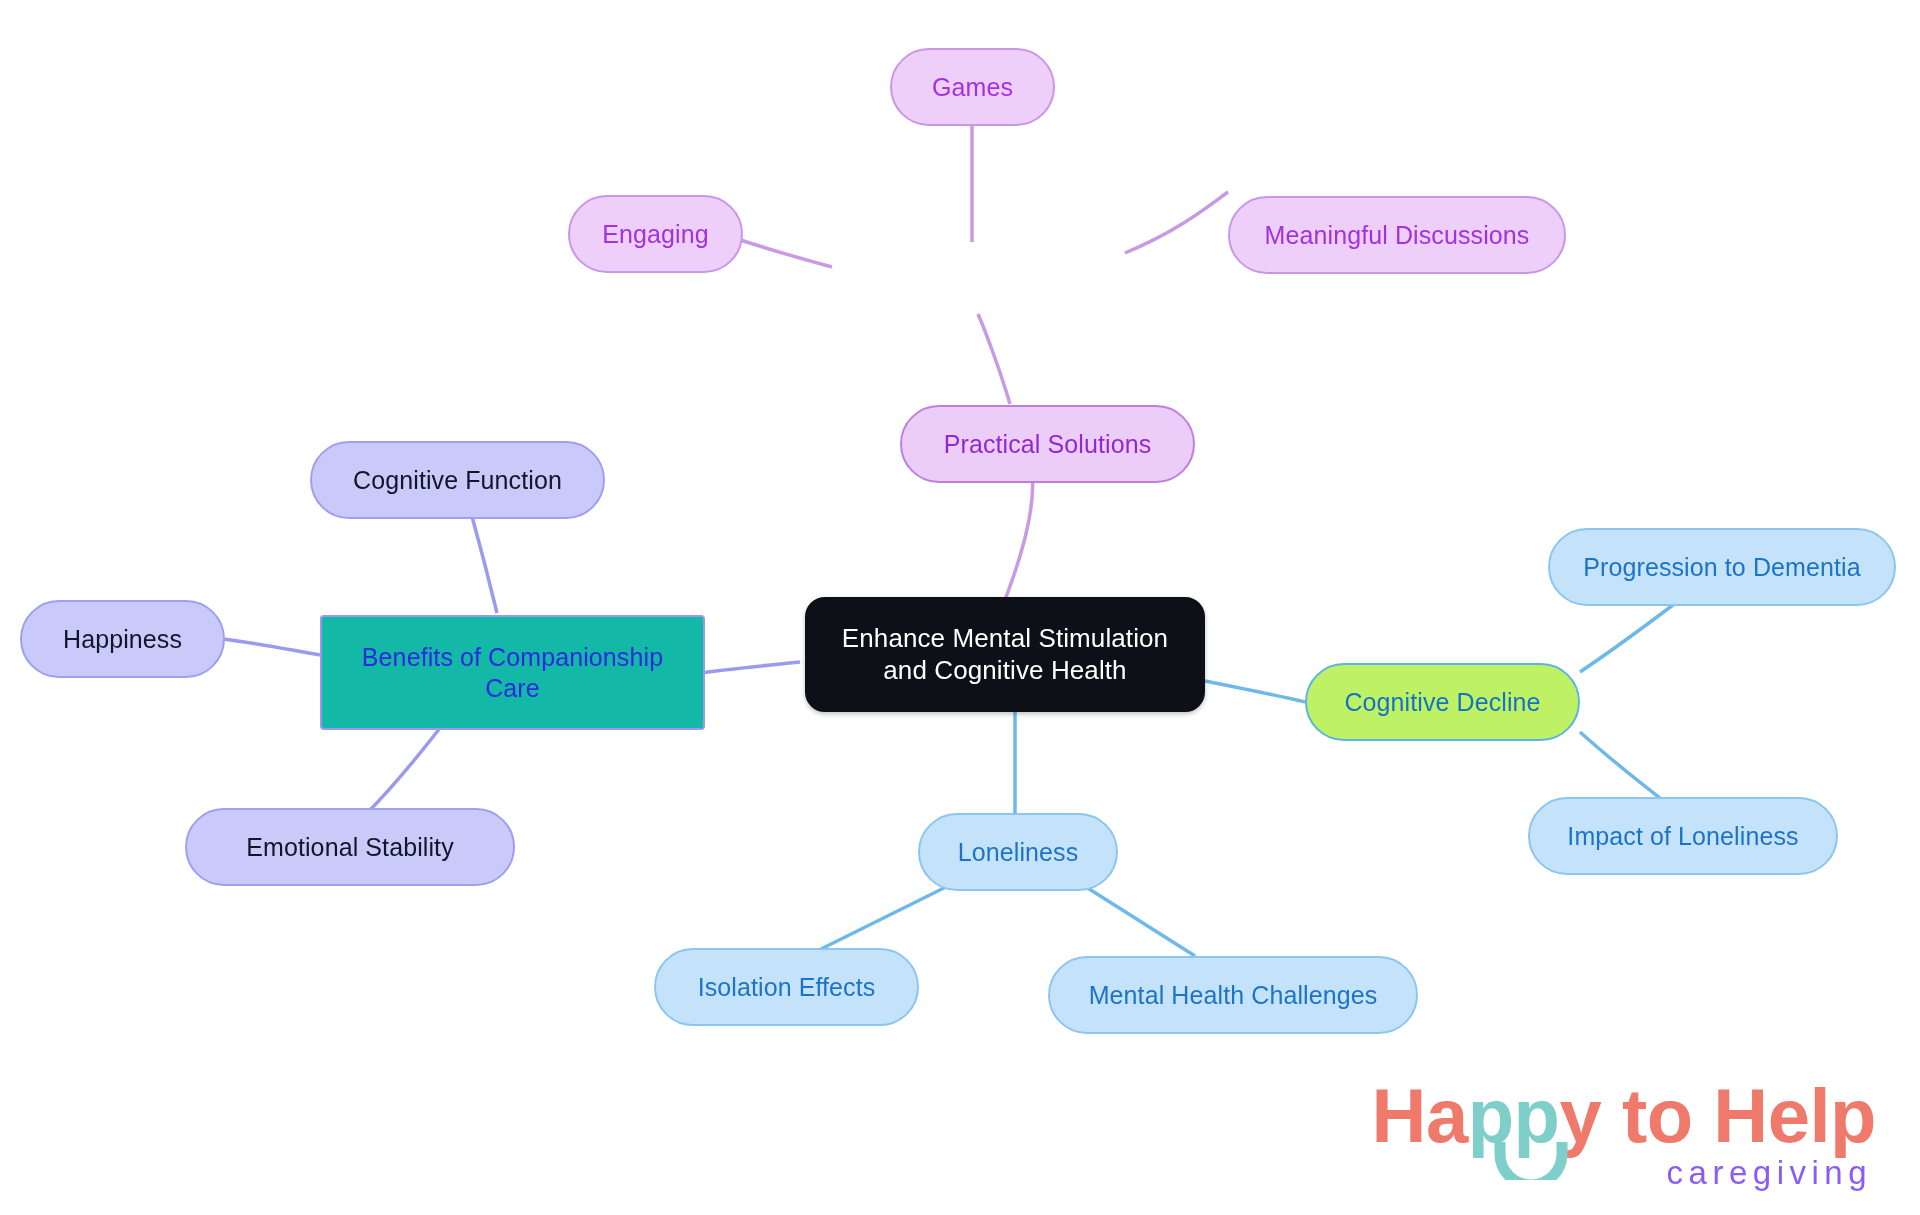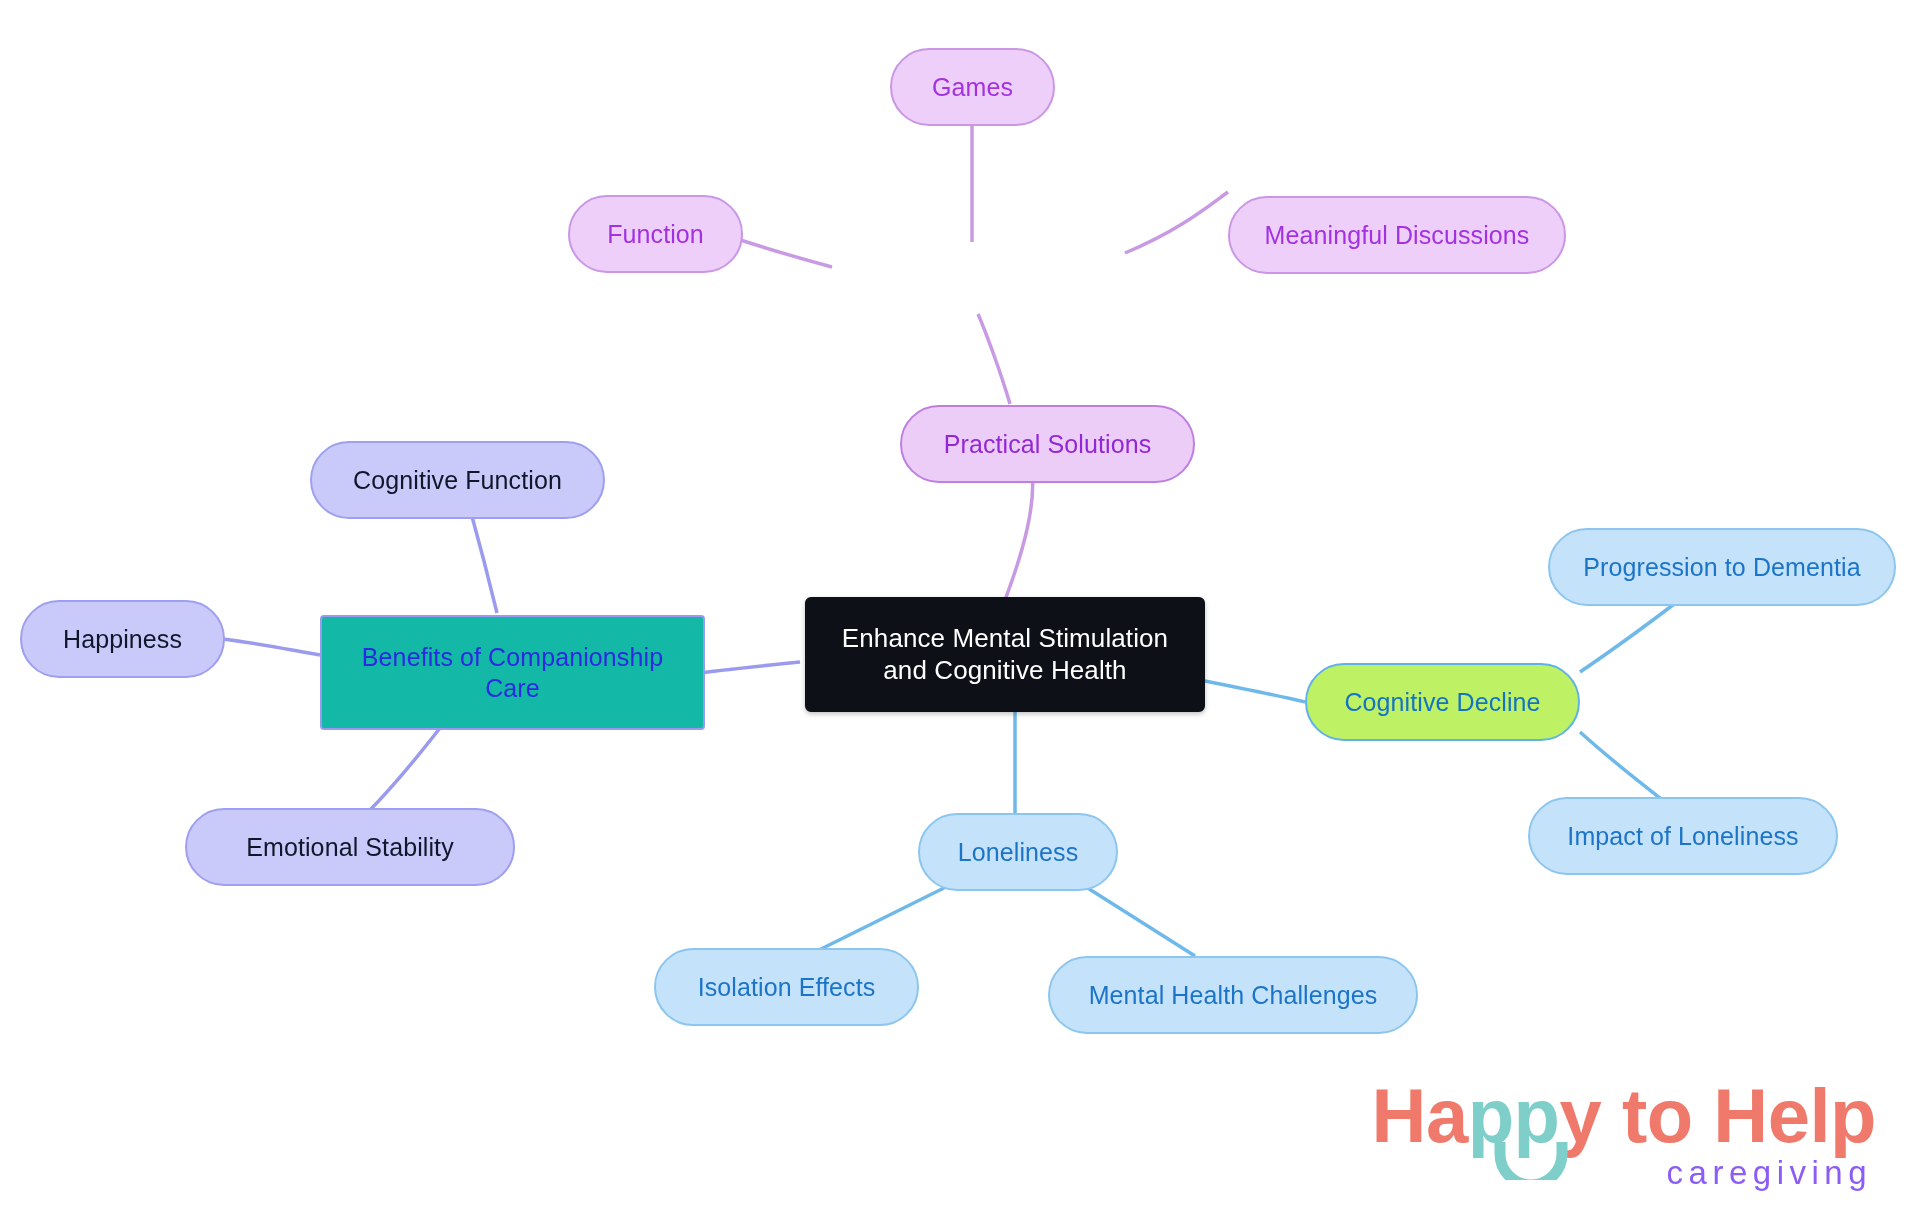--- a/index.html
+++ b/index.html
@@ -35,21 +35,21 @@
     border-style: solid;
     border-width: 2px;
     white-space: pre-line;
     line-height: 1.22;
     letter-spacing: 0.1px;
   }
   .node.root {
     background: #0d1117;
     border-color: #0d1117;
     color: #ffffff;
-    border-radius: 6px;
+    border-radius: 20px;
     font-size: 26px;
     padding: 10px 22px;
     box-shadow: 0 2px 5px rgba(0,0,0,0.25);
   }
   .node.branch-purple {
     background: #ebcdf7;
     border-color: #c07fe0;
     color: #9327d6;
     border-radius: 46px;
     font-size: 25px;
@@ -166,21 +166,21 @@
   <div class="node branch-purple" style="left:900px; top:405px; width:295px; height:78px;">
     <span>Practical Solutions</span>
   </div>
 
 
   <div class="node leaf-purple" style="left:890px; top:48px; width:165px; height:78px;">
     <span>Games</span>
   </div>
 
   <div class="node leaf-purple" style="left:568px; top:195px; width:175px; height:78px;">
-    <span>Function</span>
+    <span>Engaging</span>
   </div>
 
   <div class="node leaf-purple" style="left:1228px; top:148px; width:338px; height:78px;margin-top:48px;">
     <span>Meaningful Discussions</span>
   </div>
 
   <div class="node branch-indigo" style="left:320px; top:615px; width:385px; height:115px;">
     <span>Benefits of Companionship
 Care</span>
   </div>

